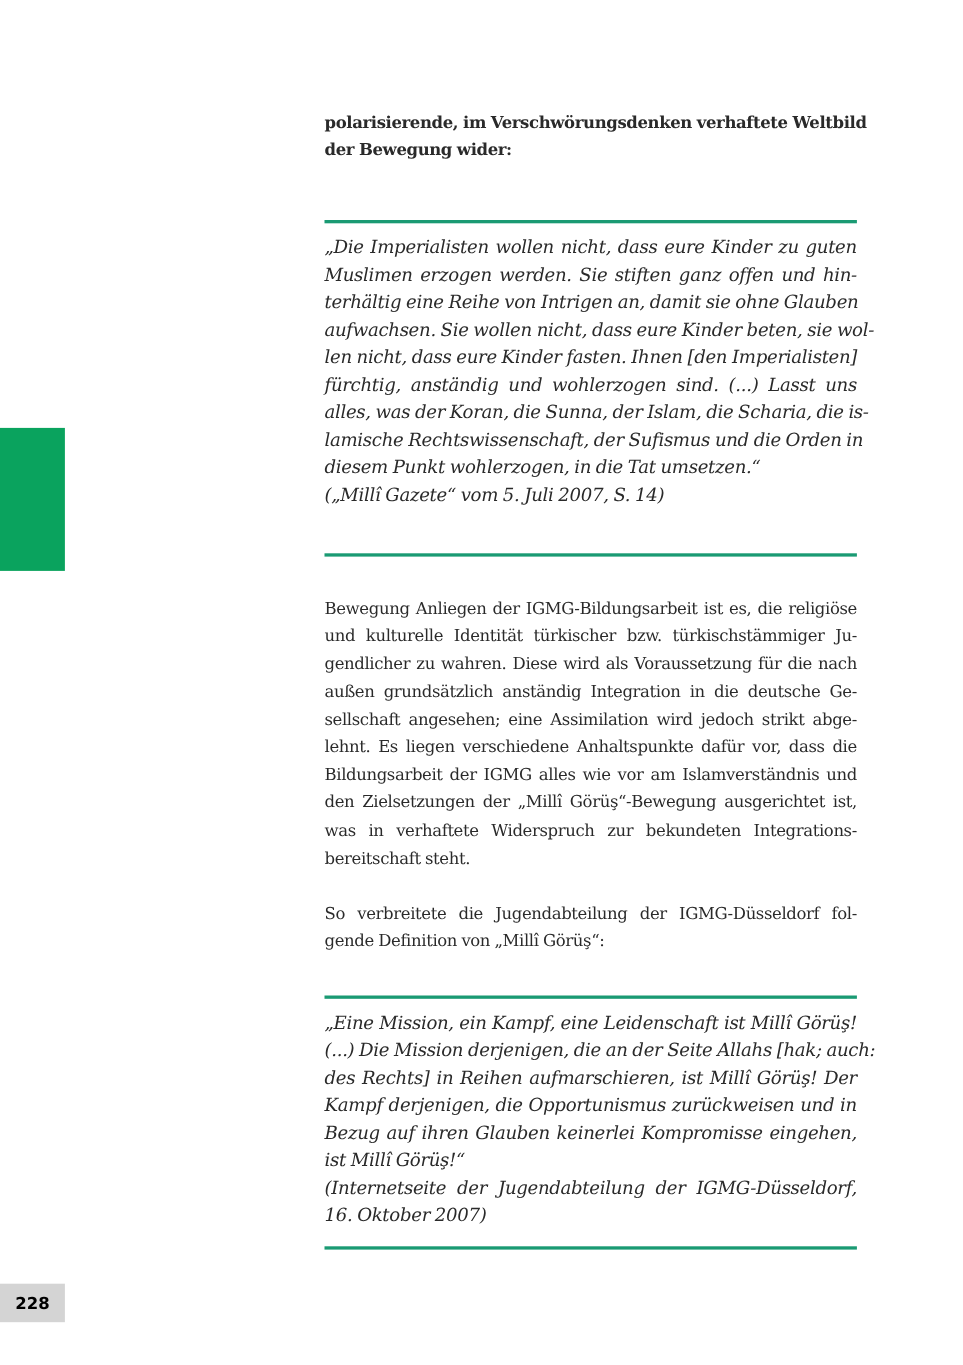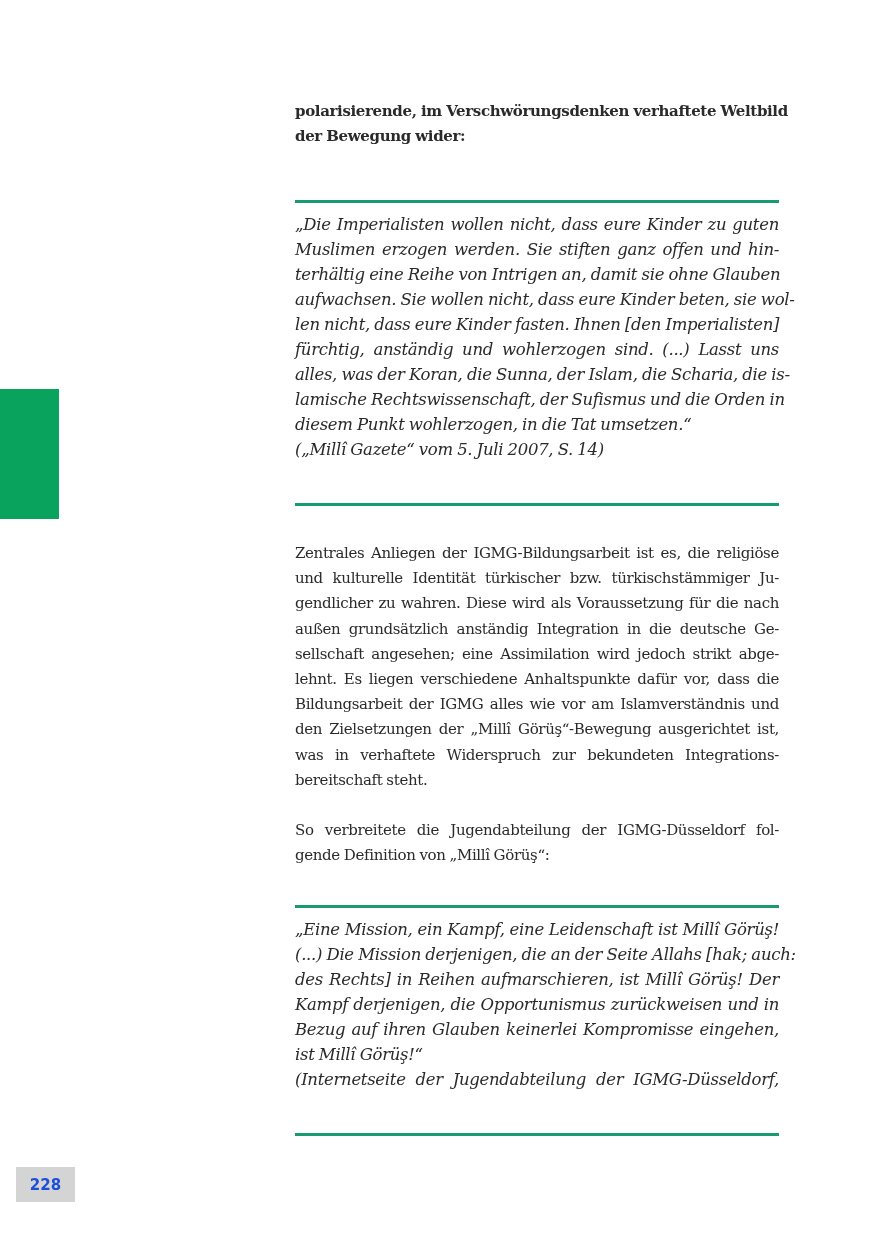--- a/index.html
+++ b/index.html
@@ -5,21 +5,21 @@
   html, body { margin: 0; padding: 0; }
   body {
     width: 875px; height: 1241px; background: #ffffff; position: relative; overflow: hidden;
     font-family: "DejaVu Serif", "Liberation Serif", serif;
     color: #2a2a2a;
   }
   .side-tab { position: absolute; left: 0; top: 389px; width: 59px; height: 130px; background: #0aa35e; }
   .page-num {
     position: absolute; left: 0; top: 1167px; width: 59px; height: 35px; background: #d4d4d4;
     font-family: "DejaVu Sans", "Liberation Sans", sans-serif; font-weight: bold; font-size: 15px;
-    color: #1d4ed8; display: flex; align-items: center; justify-content: center; margin-left: 16px;
+    color: #000000; display: flex; align-items: center; justify-content: center;
   }
   .col { position: absolute; left: 295px; width: 484px; }
   .p {
     font-size: 15px; line-height: 25.2px; text-align: justify; letter-spacing: -0.35px; word-spacing: -0.5px;
     margin: 0; hyphens: manual;
   }
   .p .ln { display: block; text-align: justify; text-align-last: justify; white-space: nowrap; }
   .p .ln.last { text-align-last: left; }
   .quote { font-style: italic; font-size: 16.5px; line-height: 25px; letter-spacing: -0.3px; word-spacing: -0.6px; }
   .rule { position: absolute; left: 295px; width: 484px; height: 3px; background: #1a9a73; }
@@ -51,21 +51,21 @@
     <span class="ln">lamische Rechtswissenschaft, der Sufismus und die Orden in</span>
     <span class="ln last">diesem Punkt wohlerzogen, in die Tat umsetzen.“</span>
     <span class="ln last">(„Millî Gazete“ vom 5.  Juli 2007, S. 14)</span>
   </p>
 </div>
 
 <div class="rule" style="top:503px;"></div>
 
 <div class="col" style="top:541px;">
   <p class="p">
-    <span class="ln">Zentrales Anliegen der IGMG-Bildungsarbeit ist es, die religiöse</span>
+    <span class="ln">Bewegung Anliegen der IGMG-Bildungsarbeit ist es, die religiöse</span>
     <span class="ln">und kulturelle Identität türkischer bzw. türkischstämmiger Ju-</span>
     <span class="ln">gendlicher zu wahren. Diese wird als Voraussetzung für die nach</span>
     <span class="ln">außen grundsätzlich anständig Integration in die deutsche Ge-</span>
     <span class="ln">sellschaft angesehen; eine Assimilation wird jedoch strikt abge-</span>
     <span class="ln">lehnt. Es liegen verschiedene Anhaltspunkte dafür vor, dass die</span>
     <span class="ln">Bildungsarbeit der IGMG alles wie vor am Islamverständnis und</span>
     <span class="ln">den Zielsetzungen der „Millî Görüş“-Bewegung ausgerichtet ist,</span>
     <span class="ln">was in verhaftete Widerspruch zur bekundeten Integrations-</span>
     <span class="ln last">bereitschaft steht.</span>
   </p>
@@ -82,16 +82,17 @@
 
 <div class="col" style="top:917px;">
   <p class="p quote">
     <span class="ln"> „Eine Mission, ein Kampf, eine Leidenschaft ist Millî Görüş!</span>
     <span class="ln">(...) Die Mission derjenigen, die an der Seite Allahs [hak; auch:</span>
     <span class="ln">des Rechts] in Reihen aufmarschieren, ist Millî Görüş! Der</span>
     <span class="ln">Kampf derjenigen, die Opportunismus zurückweisen und in</span>
     <span class="ln">Bezug auf ihren Glauben keinerlei Kompromisse eingehen,</span>
     <span class="ln last">ist Millî Görüş!“</span>
     <span class="ln">(Internetseite der Jugendabteilung der IGMG-Düsseldorf,</span>
+    <span class="ln last">16.  Oktober 2007)</span>
   </p>
 </div>
 
 <div class="rule" style="top:1133px;"></div>
 
 </body></html>

